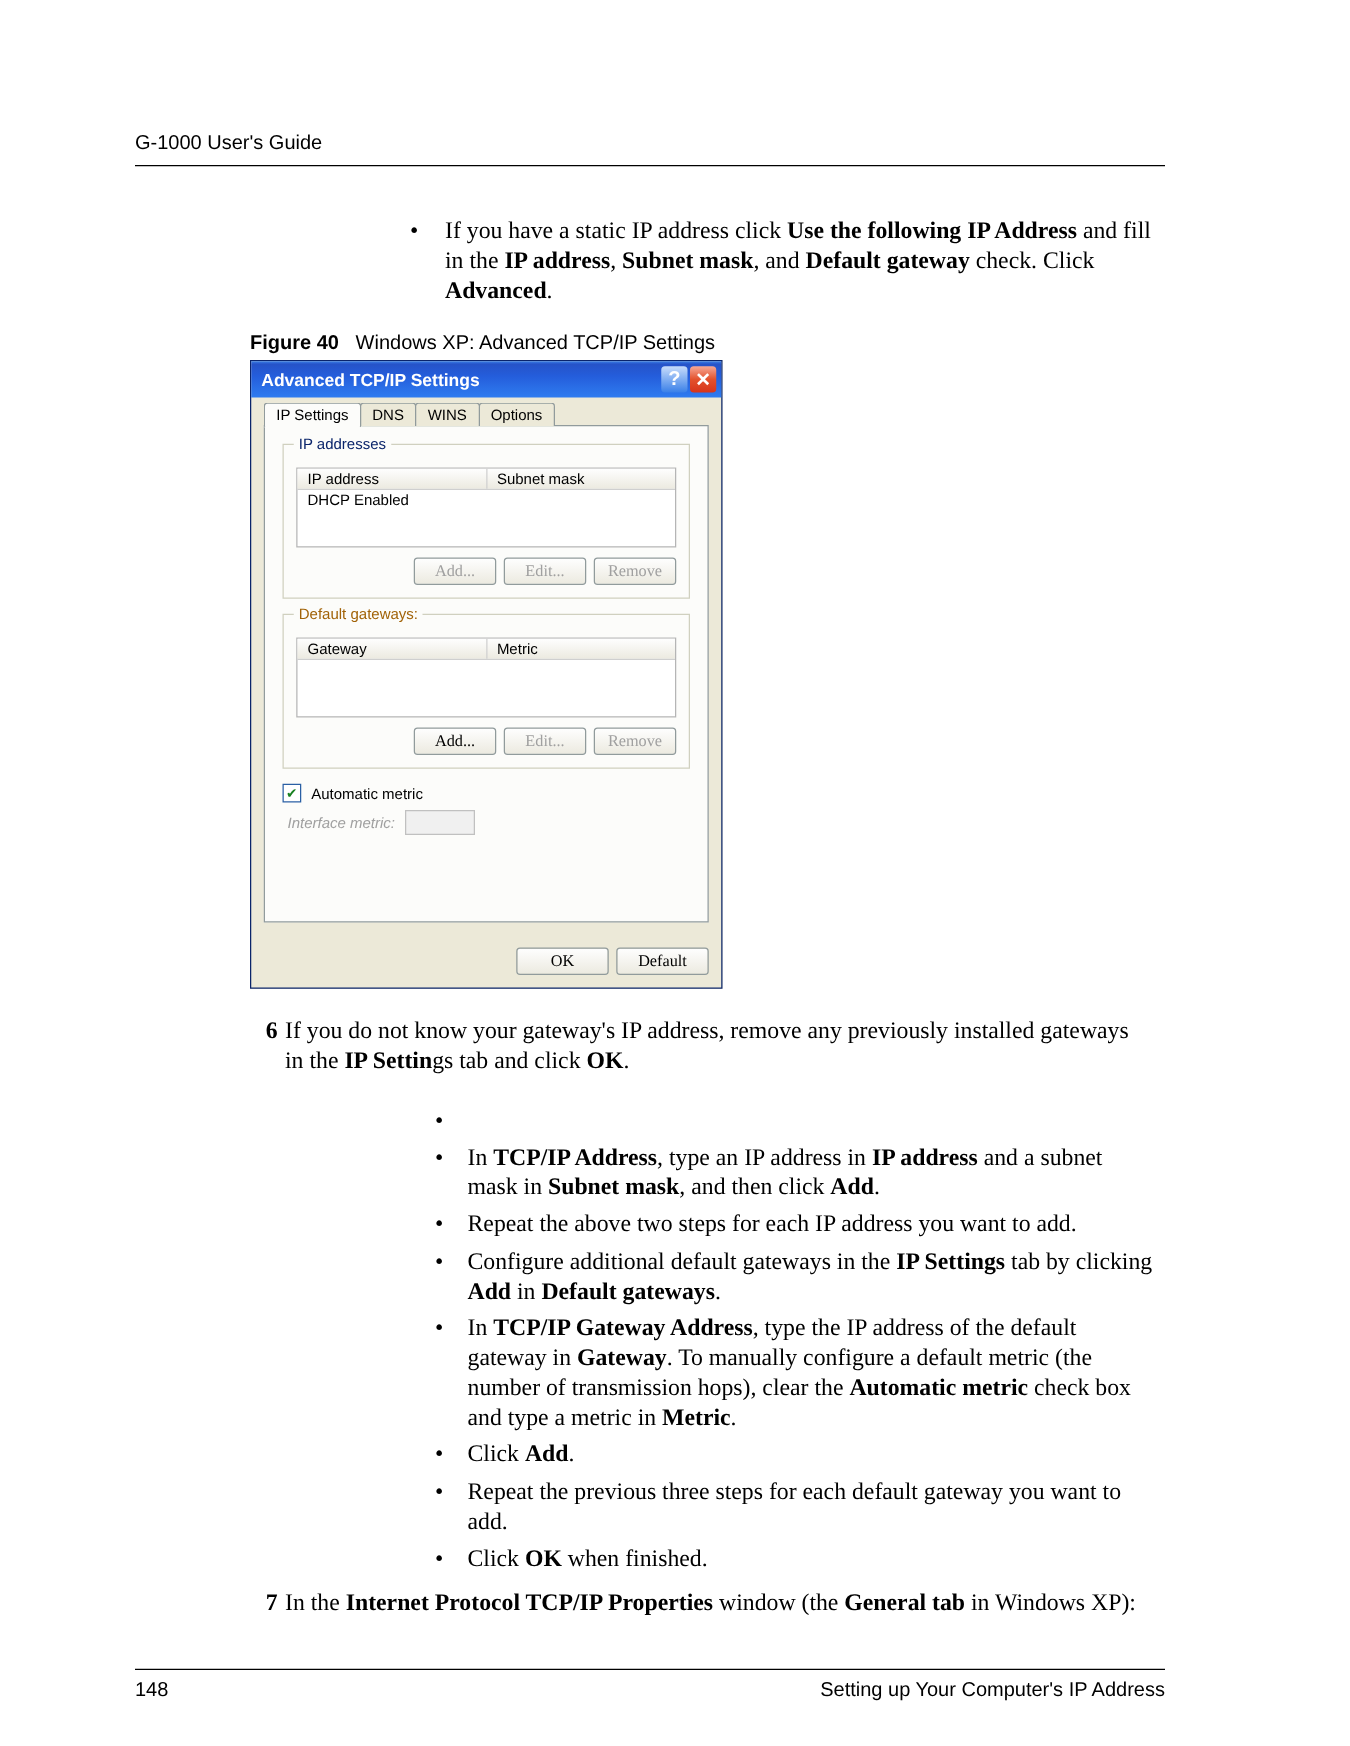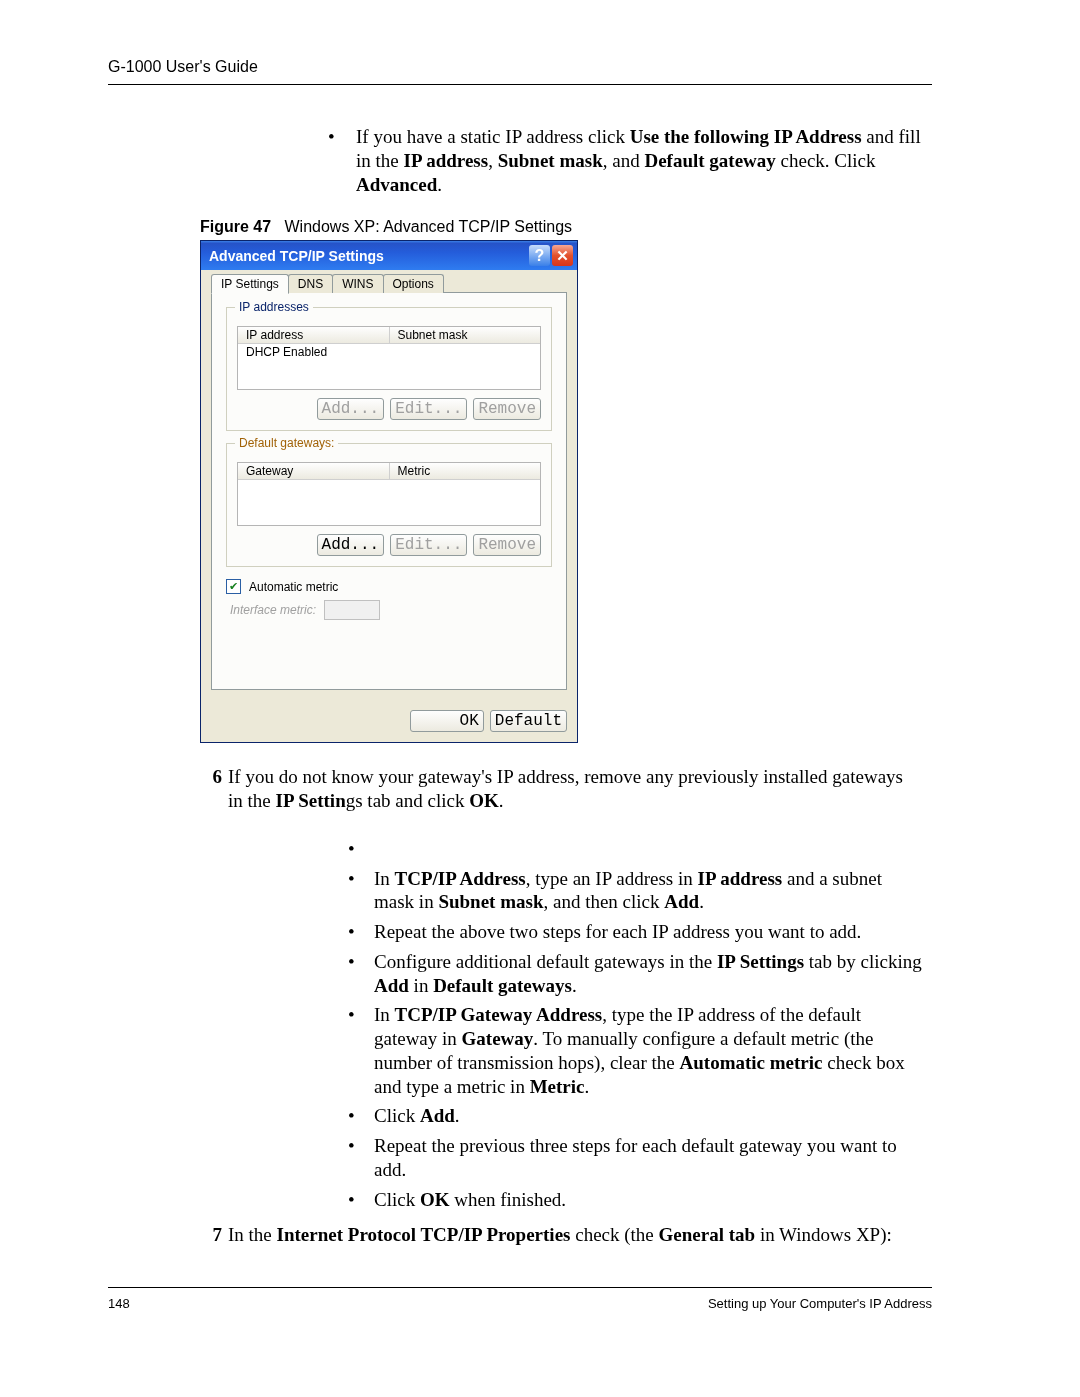--- a/index.html
+++ b/index.html
@@ -6,20 +6,21 @@
     margin: 0;
     background: #fff;
     font-family: "Times New Roman", Times, serif;
     color: #000;
     width: 1080px;
   }
   .page {
     padding: 58px 56px 30px 108px;
     box-sizing: border-box;
     width: 988px;
+    margin-top: 48px;
   }
   .header {
     font-family: Arial, Helvetica, sans-serif;
     font-size: 16px;
     border-bottom: 1.5px solid #000;
     padding-bottom: 8px;
     margin-bottom: 40px;
   }
   .content-prebullet {
     margin-left: 220px;
@@ -161,25 +162,24 @@
     justify-content: flex-end;
     gap: 6px;
     margin-top: 4px;
   }
   .xp-btn {
     min-width: 66px;
     height: 22px;
     background: linear-gradient(to bottom, #fefefe, #eceae0);
     border: 1px solid #919b9c;
     border-radius: 3px;
-    font-family: Liberation Mono, monospace;
-    font-size: 16px;
+    font-family: Liberation Serif, serif;
+    font-size: 13px;
     padding: 0 4px;
     color: #000;
-    text-align: right;
   }
   .xp-btn:disabled {
     color: #a0a0a0;
   }
   .metric-row {
     display: flex;
     align-items: center;
     gap: 8px;
     margin-top: 6px;
   }
@@ -244,40 +244,40 @@
     flex: 0 0 26px;
     text-align: left;
   }
   .footer {
     border-top: 1.5px solid #000;
     margin-top: 40px;
     padding-top: 8px;
     display: flex;
     justify-content: space-between;
     font-family: Arial, Helvetica, sans-serif;
-    font-size: 13px;
+    font-size: 16px;
   }
 </style>
 </head>
 <body>
 
 <div class="page">
   <div class="header">G-1000 User's Guide</div>
 
   <div class="content-prebullet">
     <div class="bullet">
       <div class="dot">•</div>
       <div>
         <span>If you have a static IP address click </span><b>Use the following IP Address</b><span> and fill in the </span><b>IP address</b><span>, </span><b>Subnet mask</b><span>, and </span><b>Default gateway</b><span> check. Click </span><b>Advanced</b><span>.</span>
       </div>
     </div>
   </div>
 
   <div class="fig-caption">
-    <b>Figure 47</b>&nbsp;&nbsp;&nbsp;<span>Windows XP: Advanced TCP/IP Settings</span>
+    <b>Figure 40</b>&nbsp;&nbsp;&nbsp;<span>Windows XP: Advanced TCP/IP Settings</span>
   </div>
 
   <div class="dialog">
     <div class="titlebar">
       <span>Advanced TCP/IP Settings</span>
       <span class="titlebar-buttons">
         <span class="tb-btn tb-help">?</span>
         <span class="tb-btn tb-close">✕</span>
       </span>
     </div>
@@ -388,21 +388,21 @@
         <div class="dot">•</div>
         <div>
       <span>Click </span><b>OK</b><span> when finished.</span>
     </div>
       </div>
   </div>
 
   <div class="numbered-step" style="margin-top:12px;">
     <div class="num">7</div>
     <div class="txt">
-      <span>In the </span><b>Internet Protocol TCP/IP Properties</b><span> check (the </span><b>General tab</b><span> in Windows XP):</span>
+      <span>In the </span><b>Internet Protocol TCP/IP Properties</b><span> window (the </span><b>General tab</b><span> in Windows XP):</span>
     </div>
   </div>
 
   <div class="footer">
     <span>148</span>
     <span>Setting up Your Computer's IP Address</span>
   </div>
 </div>
 
 </body></html>

